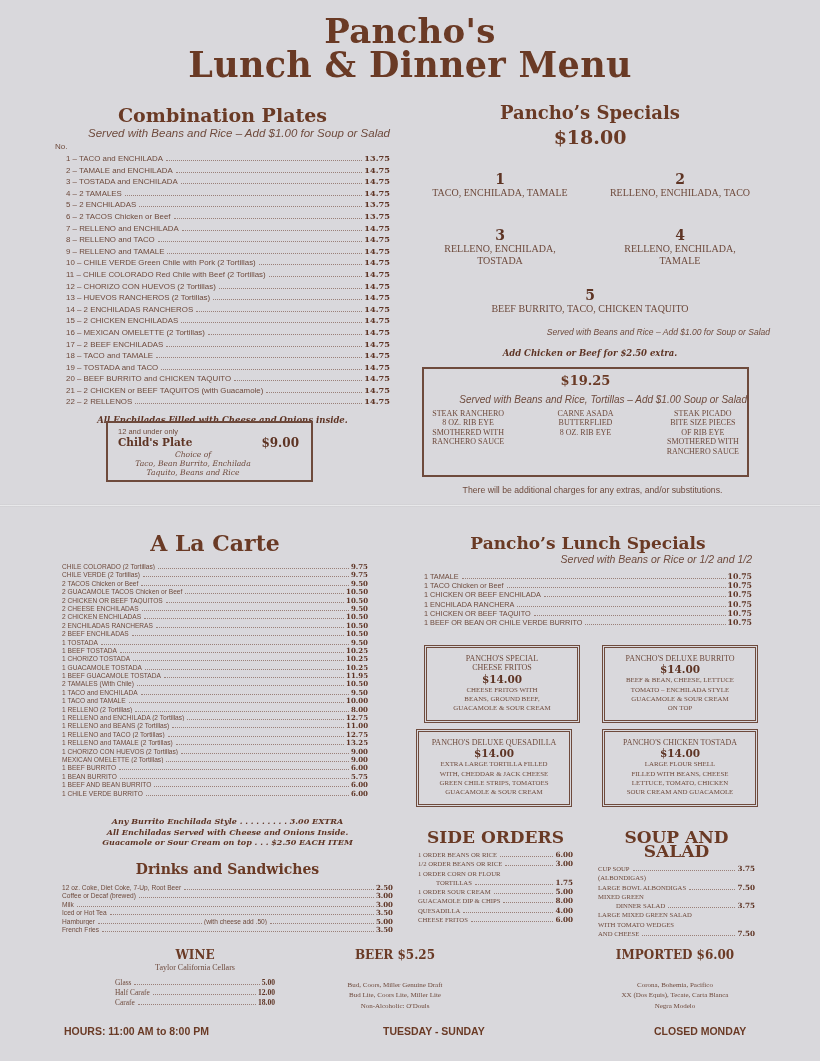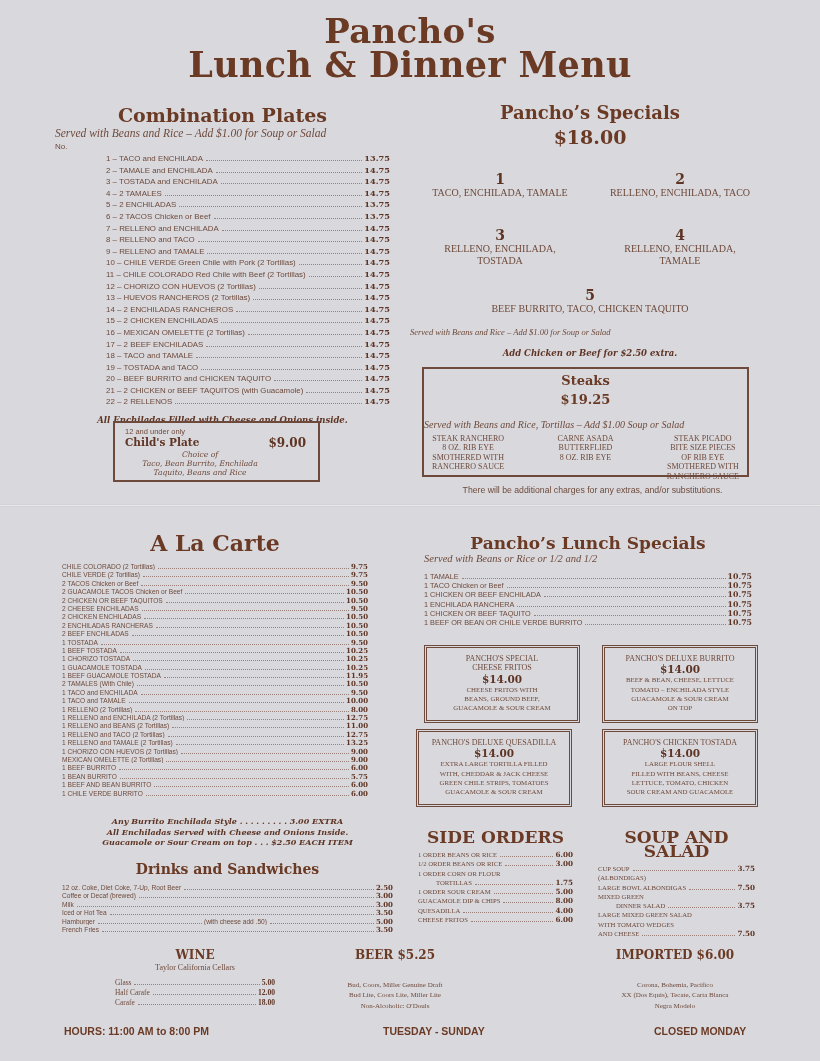--- a/index.html
+++ b/index.html
@@ -14,56 +14,56 @@
   .title-block .t1, .title-block .t2 {
     font-family: "DejaVu Serif", serif; font-weight: bold; color: #6a3a25;
     font-size: 34px; line-height: 34px; letter-spacing: 0.3px;
   }
   .title-block .t2 { font-size: 35px; }
 
   .fold { position: absolute; left: 0; width: 820px; top: 504px; height: 3px;
     background: linear-gradient(#c9c8cc, #e8e8ea, #c9c8cc); }
 
   .sec-title { font-family: "DejaVu Serif", serif; font-weight: bold; color: #6a3a25; text-align: center; }
-  .ital { font-family: Liberation Serif, serif; font-style: italic; color: #6e4a3c; text-align: left; }
+  .ital { font-family: Liberation Sans, sans-serif; font-style: italic; color: #6e4a3c; text-align: right; }
   .bold-ital { font-family: "DejaVu Serif", serif; font-style: italic; font-weight: bold; color: #5e3424; text-align: center; }
 
   
   .combo { position: absolute; left: 55px; top: 104px; width: 335px; }
   .combo .sec-title { font-size: 19px; }
   .combo .ital { font-size: 11.5px; margin-top: 1px; }
   .combo .no { font-family: "Liberation Sans", sans-serif; font-size: 8px; margin-top: 3px; }
   .row { display: flex; align-items: baseline; font-family: "Liberation Sans", sans-serif; font-size: 7.6px; color: #6e4a3c; white-space: nowrap; overflow: hidden; }
   .row .lbl { flex: 0 0 auto; }
   .row .dots { flex: 1 1 auto; overflow: hidden; border-bottom: 1px dotted #9a8078; margin: 0 2px 2px 3px; height: 1px; }
   .row .price { flex: 0 0 auto; font-family: "DejaVu Serif", serif; font-weight: bold; color: #5e3424; }
   .combo-list { margin-left: 11px; margin-top: 2px; }
-  .combo-list .row { height: 11.6px; font-size: 7.9px; margin-left: 40px; }
+  .combo-list .row { height: 11.6px; font-size: 7.9px; }
   .combo-list .row .price { font-size: 8.2px; }
   .combo .note { font-size: 8.5px; margin-top: 7px; }
 
-  .child-box { position: absolute; left: 113px; top: 421px; width: 207px; height: 61px; border: 2px solid #6e4a3c; padding: 4px 10px; }
+  .child-box { position: absolute; left: 106px; top: 421px; width: 207px; height: 61px; border: 2px solid #6e4a3c; padding: 4px 10px; }
   .child-box .small { font-family: "Liberation Sans", sans-serif; font-size: 7.5px; }
   .child-box .cp { display: flex; justify-content: space-between; font-family: "DejaVu Serif", serif; font-weight: bold; font-size: 10.5px; color: #5e3424; }
   .child-box .cp .p { font-size: 12px; margin-right: 2px; }
   .child-box .choice { font-family: "DejaVu Serif", serif; font-style: italic; font-size: 7.6px; text-align: center; line-height: 9px; width: 150px; }
 
   
   .specials { position: absolute; left: 410px; top: 102px; width: 360px; text-align: center; }
   .specials .sec-title { font-size: 18px; line-height: 22px; }
   .specials .big-price { font-size: 19px; line-height: 22px; margin-top: 2px; }
   .spec-item { position: absolute; text-align: center; }
   .spec-item .num { font-family: "DejaVu Serif", serif; font-weight: bold; color: #5e3424; font-size: 14px; line-height: 15px; }
   .spec-item .desc { font-family: "Liberation Serif", serif; font-size: 10px; line-height: 12px; color: #6e4a3c; }
   .specials .served { position: absolute; left: 0; width: 360px; top: 225px; font-size: 8.5px; }
   .specials .addchk { position: absolute; left: 0; width: 360px; top: 246px; font-size: 8.5px; }
 
   .steaks { position: absolute; left: 422px; top: 367px; width: 327px; height: 110px; border: 2px solid #6e4a3c; text-align: center; }
   .steaks .sec-title { font-size: 13px; line-height: 14px; margin-top: 5px; }
-  .steaks .ital { font-size: 10px; margin-top: 12px; }
+  .steaks .ital { font-size: 10px; margin-top: 6px; }
   .steaks .cols { display: flex; justify-content: space-between; padding: 4px 8px 0; }
   .steaks .col { font-family: "Liberation Serif", serif; font-size: 8px; line-height: 9.4px; text-align: center; color: #6e4a3c; }
   .extras { position: absolute; left: 415px; top: 485px; width: 355px; text-align: center; font-family: "Liberation Sans", sans-serif; font-size: 8.7px; color: #6e4a3c; }
 
   
   .alacarte { position: absolute; left: 62px; top: 533px; width: 306px; }
   .alacarte .sec-title { font-size: 22px; line-height: 20px; }
   .alc-list { margin-top: 9px; }
   .alc-list .row { height: 8.4px; font-size: 6.6px; }
   .alc-list .row .price { font-size: 7px; }
@@ -275,21 +275,20 @@
   </div>
   <div class="spec-item" style="left:0;width:360px;top:186px;">
     <div class="num">5</div>
     <div class="desc">BEEF BURRITO, TACO, CHICKEN TAQUITO</div>
   </div>
   <div class="ital served">Served with Beans and Rice – Add $1.00 for Soup or Salad</div>
   <div class="bold-ital addchk">Add Chicken or Beef for $2.50 extra.</div>
 </div>
 
 <div class="steaks">
-  <div class="sec-title">Steaks</div>
   <div class="sec-title">$19.25</div>
   <div class="ital">Served with Beans and Rice, Tortillas – Add $1.00 Soup or Salad</div>
   <div class="cols" id="steak-cols">
       <div class="col">
         <div>STEAK RANCHERO</div>
         <div>8 OZ. RIB EYE</div>
         <div>SMOTHERED WITH</div>
         <div>RANCHERO SAUCE</div>
       </div>
       <div class="col">

